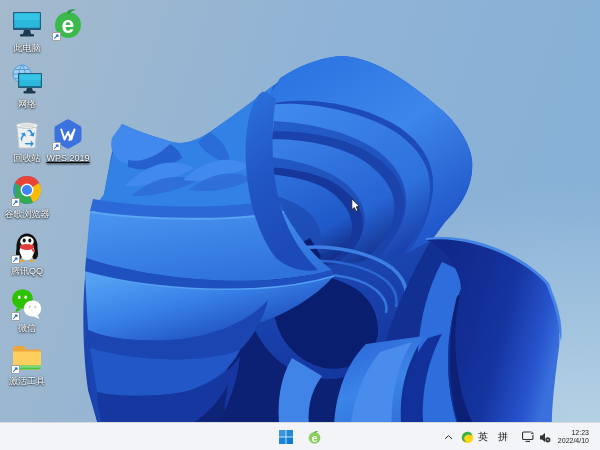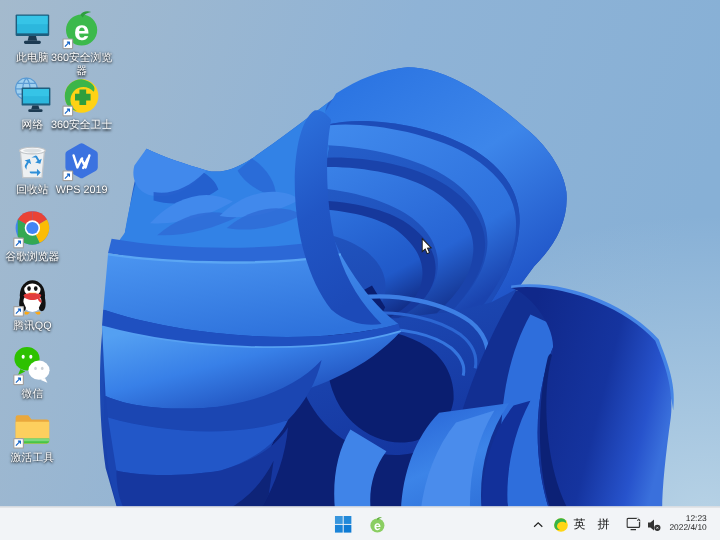--- a/index.html
+++ b/index.html
@@ -162,64 +162,52 @@
 </div>
 <div class="cell" style="left:36px;top:8px;">
  <div class="ic">
         <svg width="32" height="32" viewBox="0 0 32 32">
   <circle cx="16" cy="17" r="13" fill="#3cb94c"></circle>
   <text x="16" y="25" font-family="Liberation Sans" font-size="23" font-weight="bold" fill="#fff" text-anchor="middle">e</text>
   <path d="M15,4.5 C16,1.5 21,0.5 24,2 C21,2.5 18,4 17,6.5 Z" fill="#2e9e3e"></path>
  </svg>
         <span class="sc"></span>
       </div>
- <div class="lbl">360安全浏览<br>器</div>
 </div>
 <div class="cell" style="left:-5px;top:64px;">
  <div class="ic">
         <svg width="32" height="32" viewBox="0 0 32 32">
   <circle cx="11" cy="10" r="9" fill="#9fd0f0"></circle>
   <path d="M11,1 a9,9 0 0 0 0,18 M11,1 a9,9 0 0 1 0,18 M11,1 c-4,4.5 -4,13.5 0,18 M11,1 c4,4.5 4,13.5 0,18 M2,10 l18,0 M3.5,5.5 l15,0 M3.5,14.5 l15,0" stroke="#5b9bd4" stroke-width="1" fill="none"></path>
   <rect x="7" y="9" width="24" height="15" rx="1" fill="#1e5e7e"></rect>
   <rect x="8.2" y="10.2" width="21.6" height="12" fill="#2cb7dd"></rect>
   <rect x="8.2" y="10.2" width="21.6" height="6" fill="#3ecdef" opacity="0.6"></rect>
   <path d="M16,24 L21,24 L22,27 L15,27 Z" fill="#1c3a52"></path>
   <rect x="12.5" y="27" width="12" height="2.4" rx="1.2" fill="#1c3a52"></rect>
  </svg>
       </div>
  <div class="lbl">网络</div>
-</div>
-<div class="cell" style="left:36px;top:64px;">
- <div class="ic">
-        <svg width="32" height="32" viewBox="0 0 32 32">
-  <circle cx="16" cy="16" r="14" fill="#ffd215"></circle>
-  <path d="M16,2 A14,14 0 0 0 2,16 C2,23 6,27.5 12,28.5 C6,25 5,17 9.5,12 C14,7 22,7.5 26,12.5 C28.5,9 25,3.5 16,2 Z" fill="#3cb549"></path>
-  <path d="M14.2,10.5 l5.6,0 0,3.7 3.7,0 0,5.6 -3.7,0 0,3.7 -5.6,0 0,-3.7 -3.7,0 0,-5.6 3.7,0 Z" fill="#2f9e3c"></path>
- </svg>
-        <span class="sc"></span>
-      </div>
- <div class="lbl">360安全卫士</div>
 </div>
 <div class="cell" style="left:-5px;top:118px;">
  <div class="ic">
         <svg width="32" height="32" viewBox="0 0 32 32">
   <path d="M6,8 L26,8 L24,30 L8,30 Z" fill="#edf0f2"></path>
   <path d="M6,8 L26,8 L24,30 L8,30 Z" fill="none" stroke="#c2c6ca" stroke-width="1"></path>
   <ellipse cx="16" cy="7.5" rx="10.8" ry="2.8" fill="#f8f9fa" stroke="#bfc3c7" stroke-width="1"></ellipse>
   <ellipse cx="16" cy="7.5" rx="7.8" ry="1.7" fill="#dde1e4"></ellipse>
   <g fill="#2f8fd8">
    <path d="M15.2,13.2 l3.4,0 1.7,3 -2,1.15 4.3,1.15 1.15-4.3 -2,1.15 -1.7,-3 a1.6,1.6 0 0 0 -1.4,-0.8 Z"></path>
    <path d="M11.3,20.6 l1.7,-3 2,1.2 -1.15,-4.3 -4.3,1.15 2,1.15 -1.7,3 a1.6,1.6 0 0 0 0,1.6 l1.2,2 Z"></path>
    <path d="M13.8,24.9 l6,0 0,-2.3 3.1,3.15 -3.1,3.15 0,-2.3 -4.6,0 a1.6,1.6 0 0 1 -1.4,-0.8 Z"></path>
   </g>
  </svg>
       </div>
  <div class="lbl">回收站</div>
 </div>
-<div class="cell" style="left:36px;top:118px;">
+<div class="cell" style="left:36px;top:118px;text-decoration:underline;">
  <div class="ic">
         <svg width="32" height="32" viewBox="0 0 32 32">
   <path d="M14.5,1.8 a3,3 0 0 1 3,0 L28,7.8 a3,3 0 0 1 1.5,2.6 L29.5,21.6 a3,3 0 0 1 -1.5,2.6 L17.5,30.2 a3,3 0 0 1 -3,0 L4,24.2 a3,3 0 0 1 -1.5,-2.6 L2.5,10.4 a3,3 0 0 1 1.5,-2.6 Z" fill="#3b72e0"></path>
   <path d="M7.5,11 l3.2,10 3.4,-7 3.4,7 3.2,-10 M14.6,13.5 l-1.2,2.4 M19.5,13.5 l-4,8" stroke="#fff" stroke-width="2" fill="none" stroke-linecap="round" stroke-linejoin="round" transform="translate(1.8 0.5)"></path>
  </svg>
         <span class="sc"></span>
       </div>
  <div class="lbl">WPS 2019</div>
 </div>
 <div class="cell" style="left:-5px;top:174px;">

